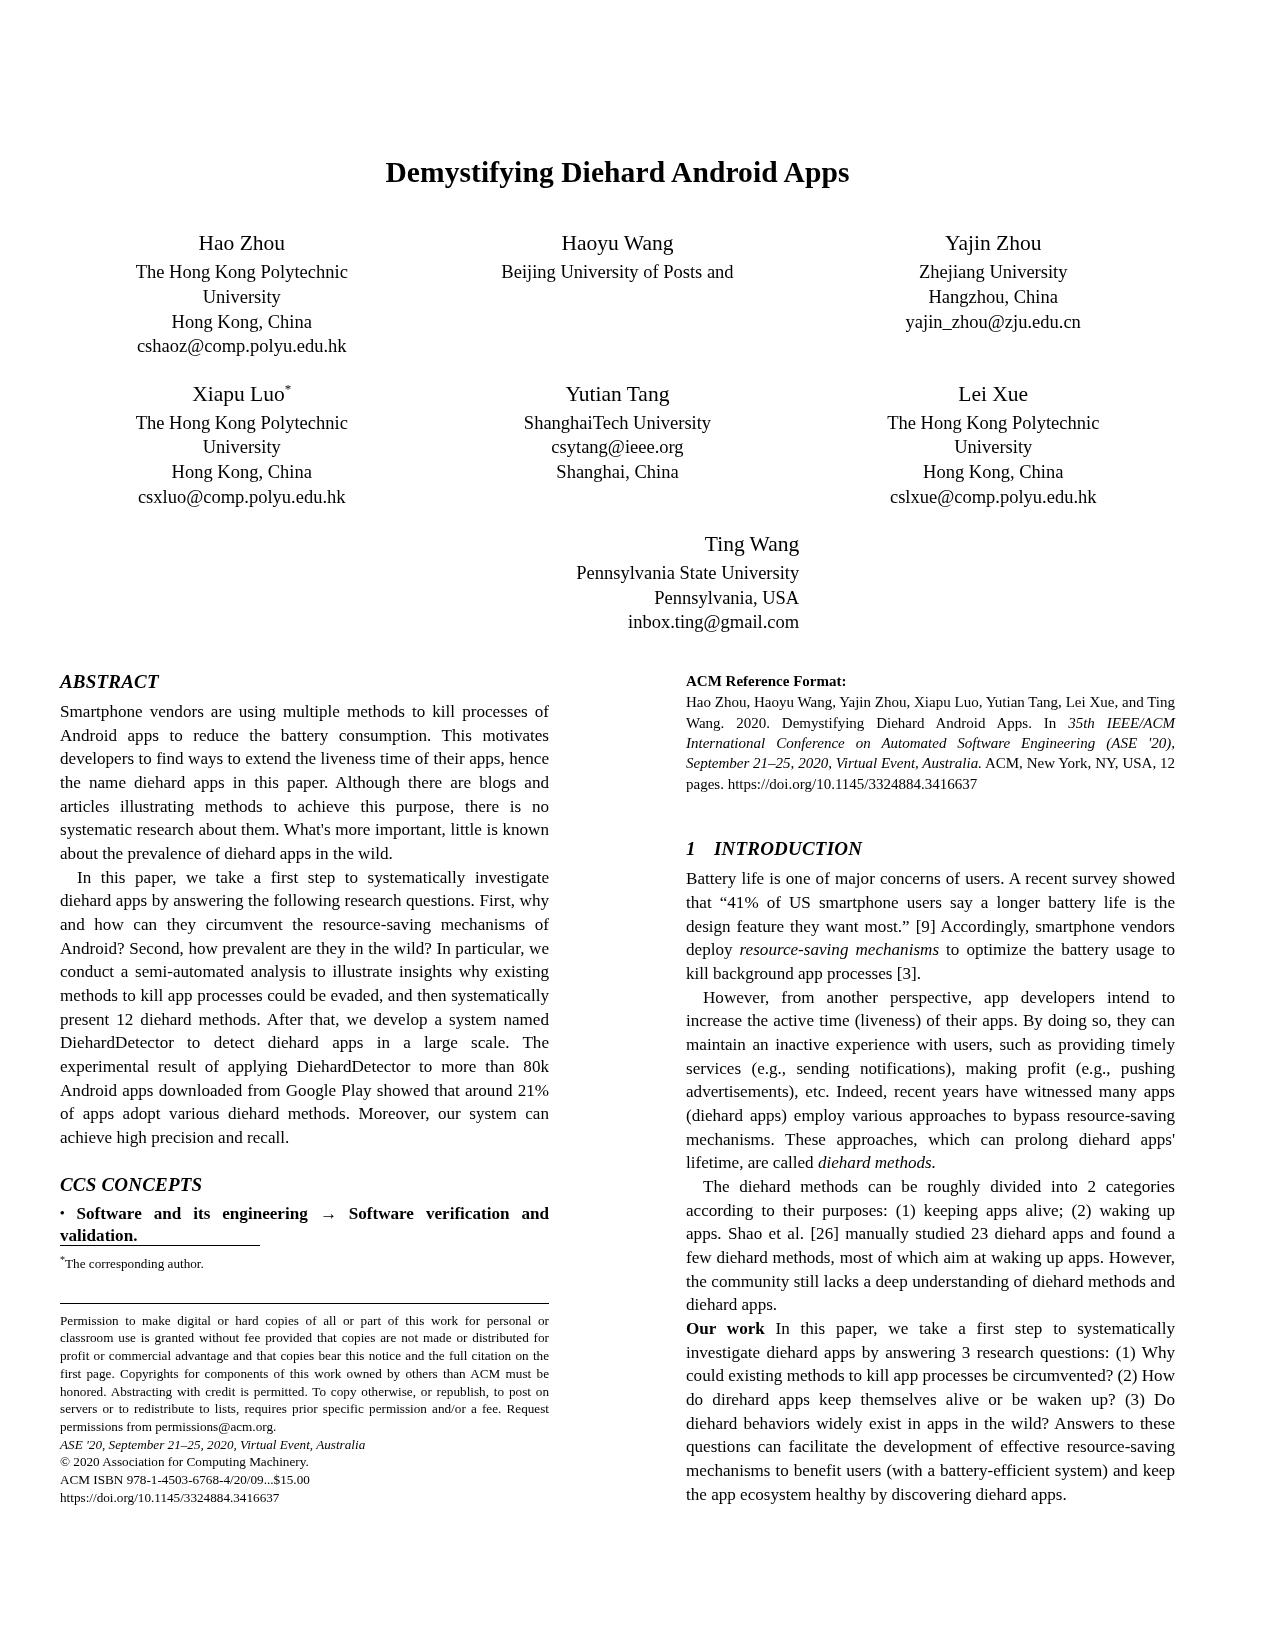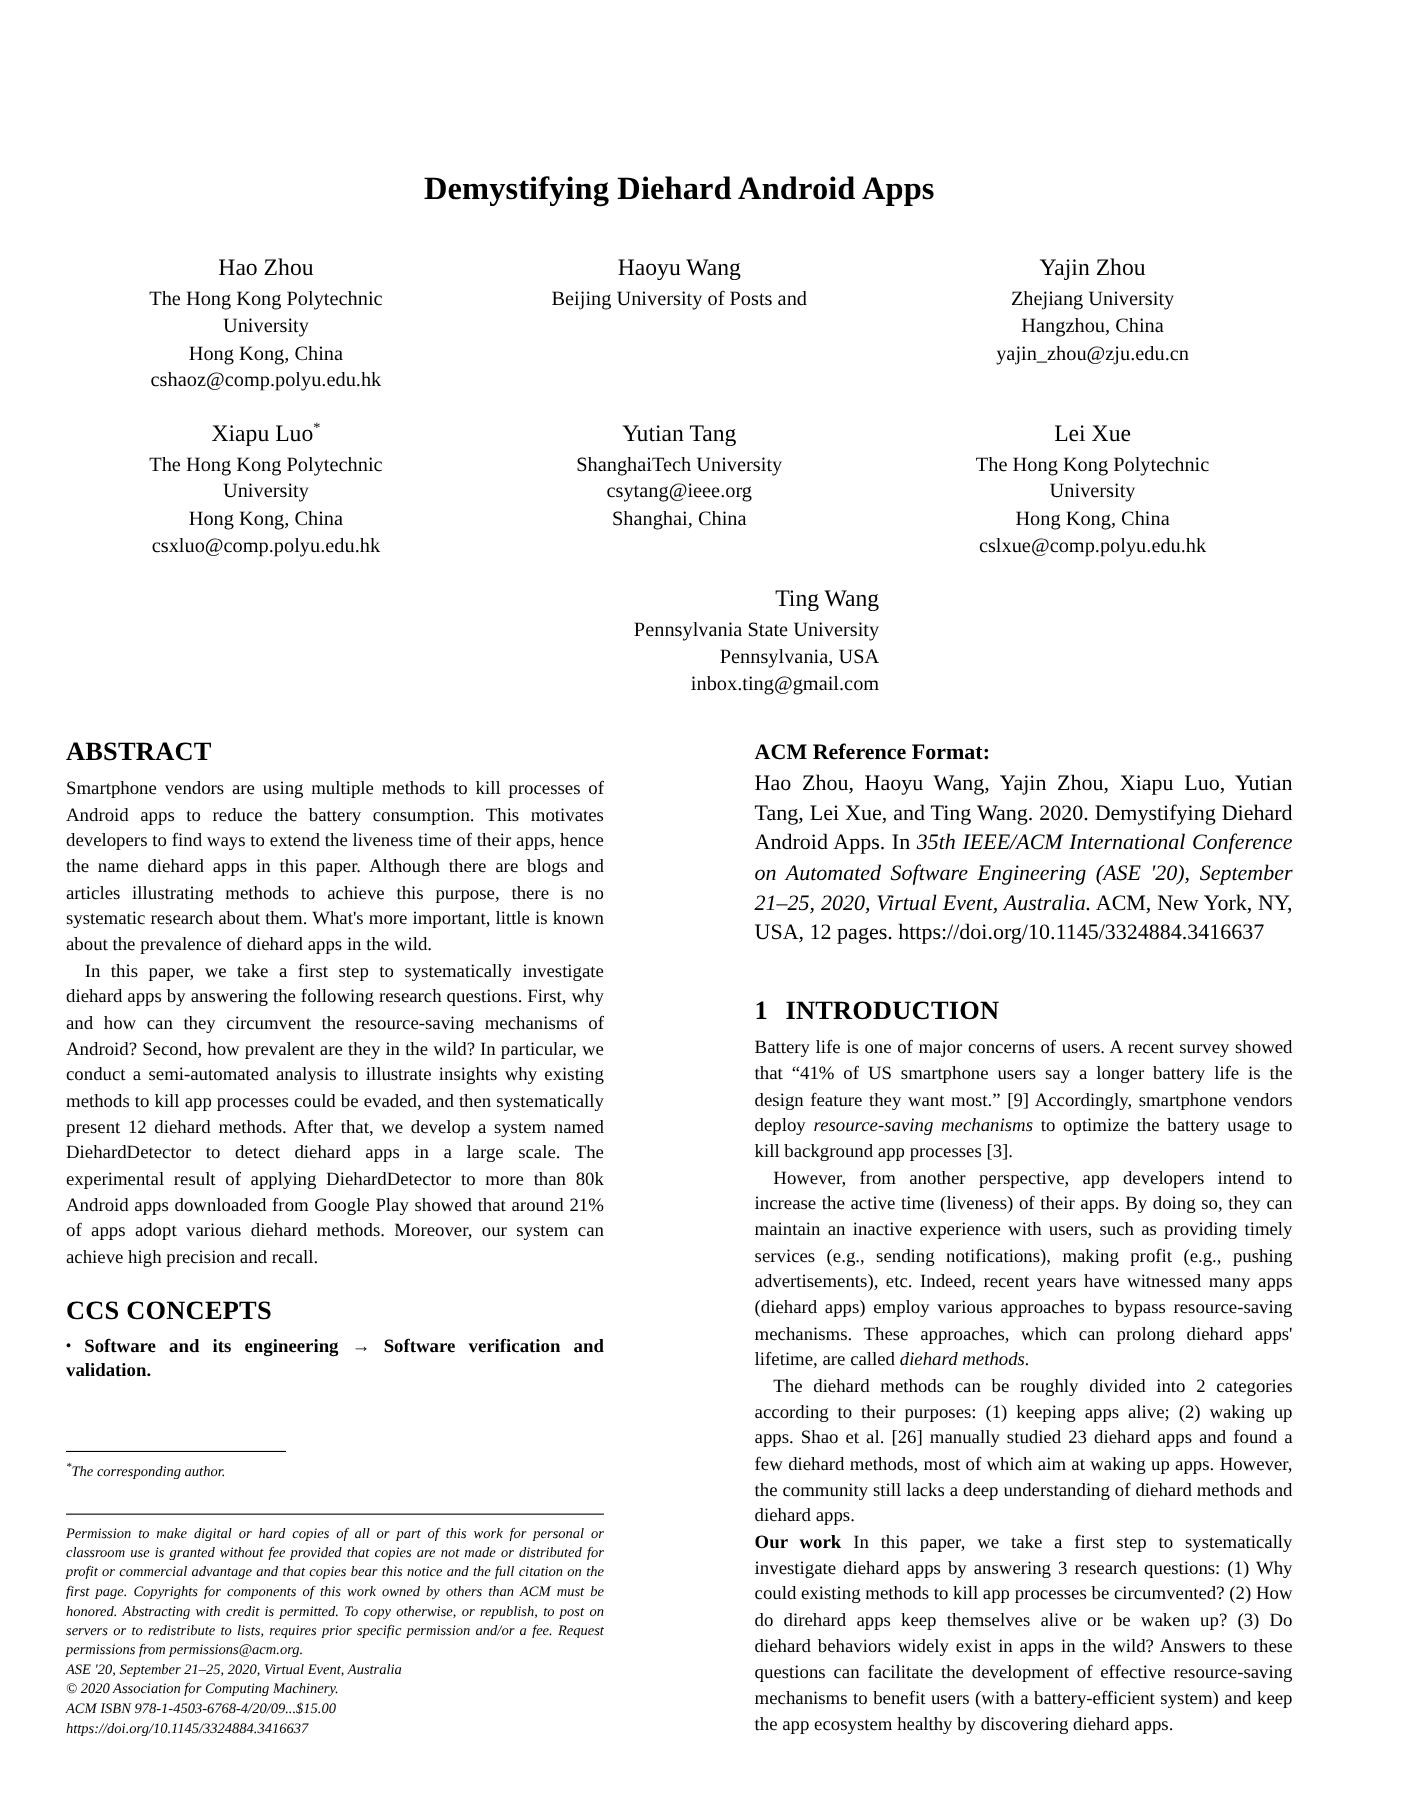--- a/index.html
+++ b/index.html
@@ -74,24 +74,25 @@
     justify-content: space-between;
     margin-top: 14px;
   }
   .col {
     width: 489px;
     position: relative;
   }
   .col-left { padding-right: 0; }
 
   h2.sec-head {
-    font-size: 24px;
+    font-size: 19px;
     font-weight: bold;
     margin: 0 0 7px 0;
     letter-spacing: 0.2px;
+    font-style: italic;
   }
   h2.sec-head.numbered {
     margin-top: 0;
   }
   .secnum {
     display: inline-block;
     width: 28px;
   }
 
   p.body-text {
@@ -114,21 +115,21 @@
     margin: 0;
     text-align: justify;
   }
   .bullet-sq {
     font-size: 13px;
     vertical-align: 2px;
   }
 
   
   .ref-format {
-    font-size: 20px;
+    font-size: 15px;
     line-height: 1.36;
     text-align: justify;
   }
   .ref-format .rf-title {
     font-weight: bold;
     display: block;
     margin-bottom: 1px;
   }
   .ital { font-style: italic; }
 
@@ -149,21 +150,20 @@
     width: 100%;
     height: 1px;
     background: #000;
     margin: 0 0 8px 0;
   }
   .fn-text {
     font-size: 13.2px;
     line-height: 1.34;
     text-align: justify;
     margin: 0;
-    font-style: italic;
   }
   .fn-star { vertical-align: super; font-size: 10px; }
   .fn-gap { height: 30px; }
   .fn-block p { margin: 0; }
   .fn-ital { font-style: italic; }
 </style>
 </head>
 <body>
 
 <div class="page">

